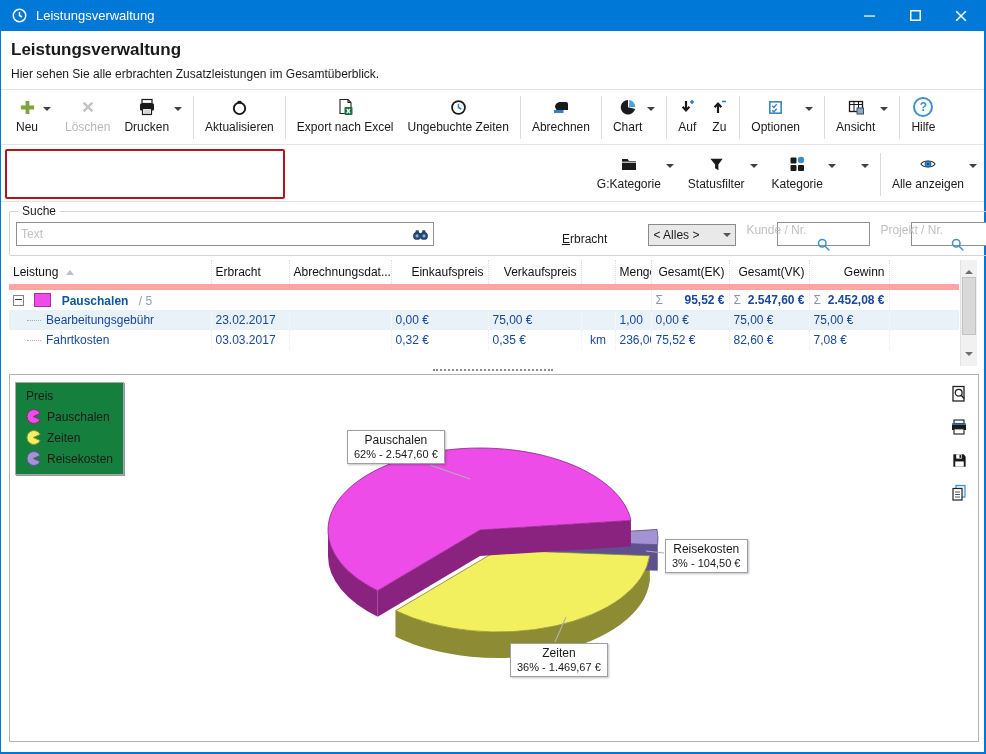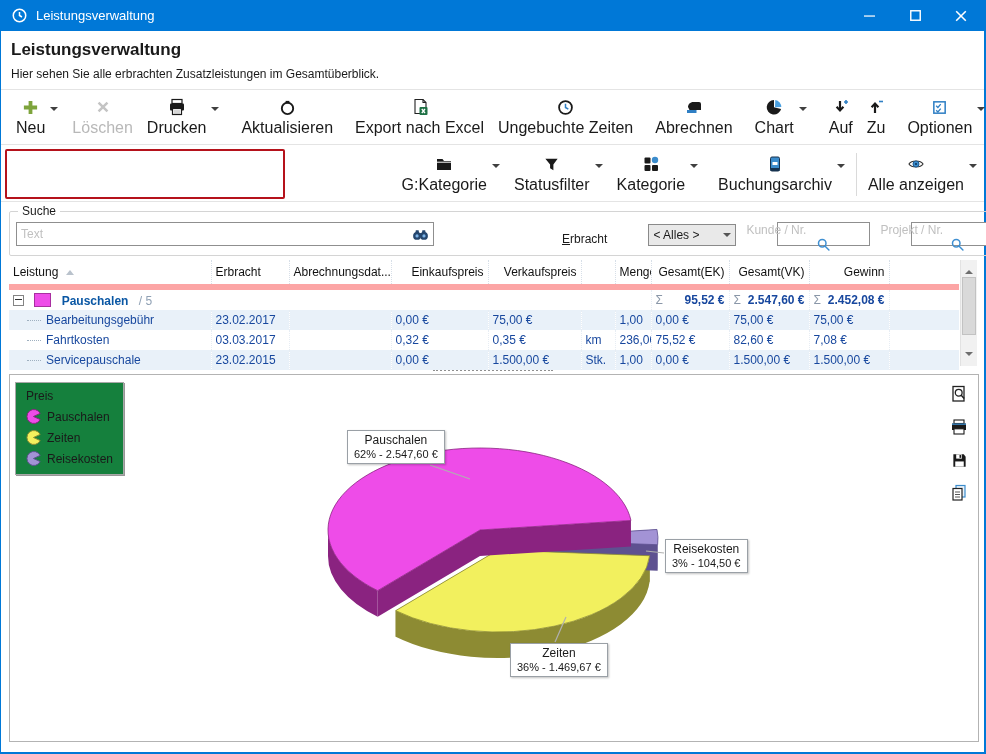--- a/index.html
+++ b/index.html
@@ -16,21 +16,21 @@
   .header{height:59px;box-sizing:border-box;padding:9px 0 0 10px;border-bottom:1px solid #e4e4e4;}
   .page-title{font-size:17px;font-weight:bold;}
   .page-subtitle{font-size:12px;margin-top:7px;color:#1a1a1a;}
   
   .toolbar{display:flex;align-items:stretch;box-sizing:border-box;padding:3px 0 0 8px;background:#fff;border-bottom:1px solid #e4e4e4;}
   .toolbar.row1{height:55px;}
   .toolbar.row2{height:57px;position:relative;padding-top:5px;justify-content:flex-end;}
   .tbtn{display:flex;align-items:flex-start;padding:4px 7px 2px 7px;}
   .tcol{display:flex;flex-direction:column;align-items:center;}
   .ticon{height:20px;display:flex;align-items:center;justify-content:center;}
-  .tlabel{font-size:16px;line-height:13px;margin-top:4px;white-space:nowrap;}
+  .tlabel{font-size:12px;line-height:13px;margin-top:4px;white-space:nowrap;}
   .caret{width:0;height:0;border:4px solid transparent;border-top-color:#404040;margin:10px 0 0 5px;}
   .tbtn.disabled .tlabel{color:#b8b8b8;}
   .tsep{width:1px;background:#dadada;margin:3px 4px 5px 4px;}
   .annotation-box{position:absolute;left:4px;top:4px;width:276px;height:46px;border:2px solid #b5121b;border-radius:2px;pointer-events:none;}
   .help-ring{display:inline-flex;width:16px;height:16px;border:2px solid #3f8fd1;border-radius:50%;color:#3f8fd1;
     font-size:12px;font-weight:bold;align-items:center;justify-content:center;}
   
   .searchbar{height:56px;box-sizing:border-box;padding:2px 8px 0 8px;}
   fieldset.search-group{margin:0;border:1px solid #d4d4d4;border-radius:2px;padding:4px 8px 9px 6px;}
   fieldset.search-group legend{font-size:12px;padding:0 4px;margin-left:2px;}
@@ -59,21 +59,21 @@
   .sort-asc{display:inline-block;width:0;height:0;border:4px solid transparent;border-bottom:5px solid #b9c2cc;margin-left:8px;vertical-align:1px;}
   .expander{display:inline-block;width:9px;height:9px;border:1px solid #848484;background:#fff;position:relative;margin-right:7px;vertical-align:-1px;}
   .expander::after{content:"";position:absolute;left:1px;right:1px;top:3px;border-top:1px solid #333;}
   .swatch{display:inline-block;width:15px;height:12px;border:1px solid #a82fa0;vertical-align:-2px;margin-right:7px;}
   .grp-name{font-weight:bold;color:#0a57a4;}
   .grp-count{color:#8fa0b4;margin-left:7px;}
   .sumcell{display:flex;}
   .sigma{color:#8a97a8;}
   .sumval{margin-left:auto;font-weight:bold;}
   .tree-pad{display:inline-block;width:14px;border-bottom:1px dotted #9fb0c0;height:1px;margin:0 5px 3px 14px;}
-  td.unit{color:#93a0ae;padding-left:2px;}
+  td.unit{color:#93a0ae;padding-left:2px;text-align:center;}
   .vscroll{position:absolute;right:0;top:0;width:17px;height:106px;background:#f1f1f1;border-left:1px solid #e2e2e2;box-sizing:border-box;}
   .sarrow{position:absolute;left:4px;width:0;height:0;border:4px solid transparent;}
   .sarrow.up{top:6px;border-bottom-color:#6e6e6e;}
   .sarrow.down{bottom:6px;border-top-color:#6e6e6e;}
   .sthumb{position:absolute;left:1px;top:17px;width:14px;height:58px;background:#d9d9d9;border:1px solid #c2c2c2;box-sizing:border-box;}
   
   .splitter{height:8px;display:flex;align-items:center;justify-content:center;}
   .splitter .dots{width:120px;border-top:2px dotted #8f8f8f;}
   
   .chartpanel{position:relative;margin-left:8px;width:970px;height:368px;border:1px solid #b3b3b3;box-sizing:border-box;background:#fff;}
@@ -337,30 +337,20 @@
                 <rect x="10" y="10" width="6" height="6" rx="1"></rect>
               </g>
         <circle cx="13" cy="5" r="3.2" fill="#3b8ccc"></circle>
             </svg>
           </span>
         <span class="tlabel">Kategorie</span>
         </span>
       <span class="caret"></span>
     </div>
     <div class="tbtn" style="margin-left:6px;">
-      <span class="tcol">
-          <span class="ticon">
-        <svg width="18" height="18" viewBox="0 0 18 18">
-              <rect x="4.5" y="2" width="9" height="14" rx="1.5" fill="#3b8ccc" stroke="#16324f" stroke-width="1"></rect>
-        <rect x="6.5" y="7" width="5" height="3" fill="#fff"></rect>
-              <rect x="4.5" y="13" width="9" height="3" fill="#16324f"></rect>
-            </svg>
-          </span>
-        <span class="tlabel">Buchungsarchiv</span>
-        </span>
       <span class="caret"></span>
     </div>
     <div class="tsep"></div>
     <div class="tbtn">
       <span class="tcol">
           <span class="ticon">
         <svg width="18" height="18" viewBox="0 0 18 18">
               <path d="M2 9c2.6-4 11.4-4 14 0-2.6 4-11.4 4-14 0z" fill="#fff" stroke="#333" stroke-width="1.2"></path>
         <circle cx="9" cy="9" r="3" fill="#3b8ccc" stroke="#1d5c94" stroke-width="1"></circle>
               <circle cx="9" cy="9" r="1.1" fill="#10355c"></circle>
@@ -508,33 +498,20 @@
         <td></td>
         <td class="num">0,32 €</td>
         <td class="num">0,35 €</td>
         <td class="unit">km</td>
         <td class="num">236,00</td>
         <td class="num">75,52 €</td>
         <td class="num">82,60 €</td>
         <td class="num">7,08 €</td>
         <td style="border-right:none;"></td>
       </tr>
-      <tr class="alt">
-        <td><span class="tree-pad"></span><span>Servicepauschale</span></td>
-        <td>23.02.2015</td>
-        <td></td>
-        <td class="num">0,00 €</td>
-        <td class="num">1.500,00 €</td>
-        <td class="unit">Stk.</td>
-        <td class="num">1,00</td>
-        <td class="num">0,00 €</td>
-        <td class="num">1.500,00 €</td>
-        <td class="num">1.500,00 €</td>
-        <td style="border-right:none;"></td>
-      </tr>
     </tbody>
       </table>
     <div class="vscroll">
       <span class="sarrow up"></span>
       <div class="sthumb"></div>
       <span class="sarrow down"></span>
     </div>
   </div>
 
   <div class="splitter">

